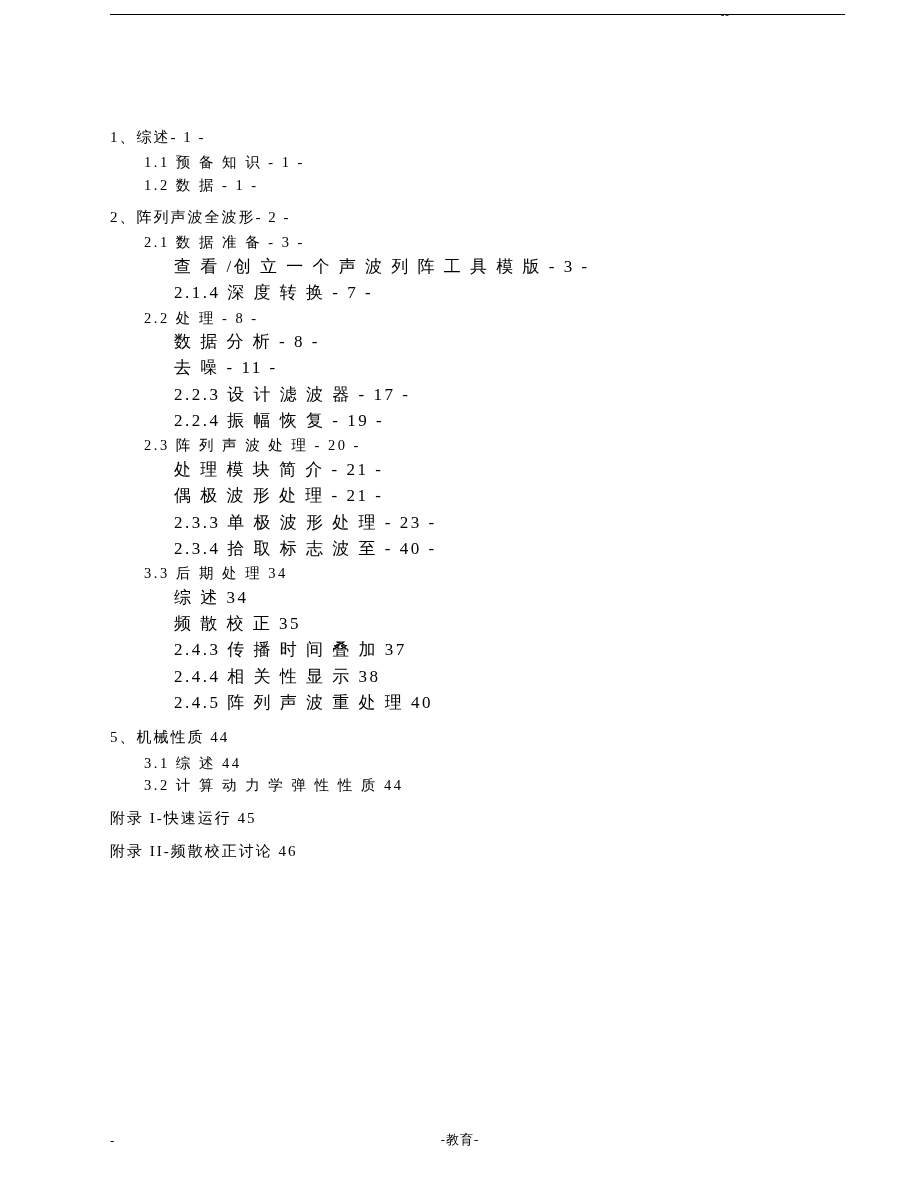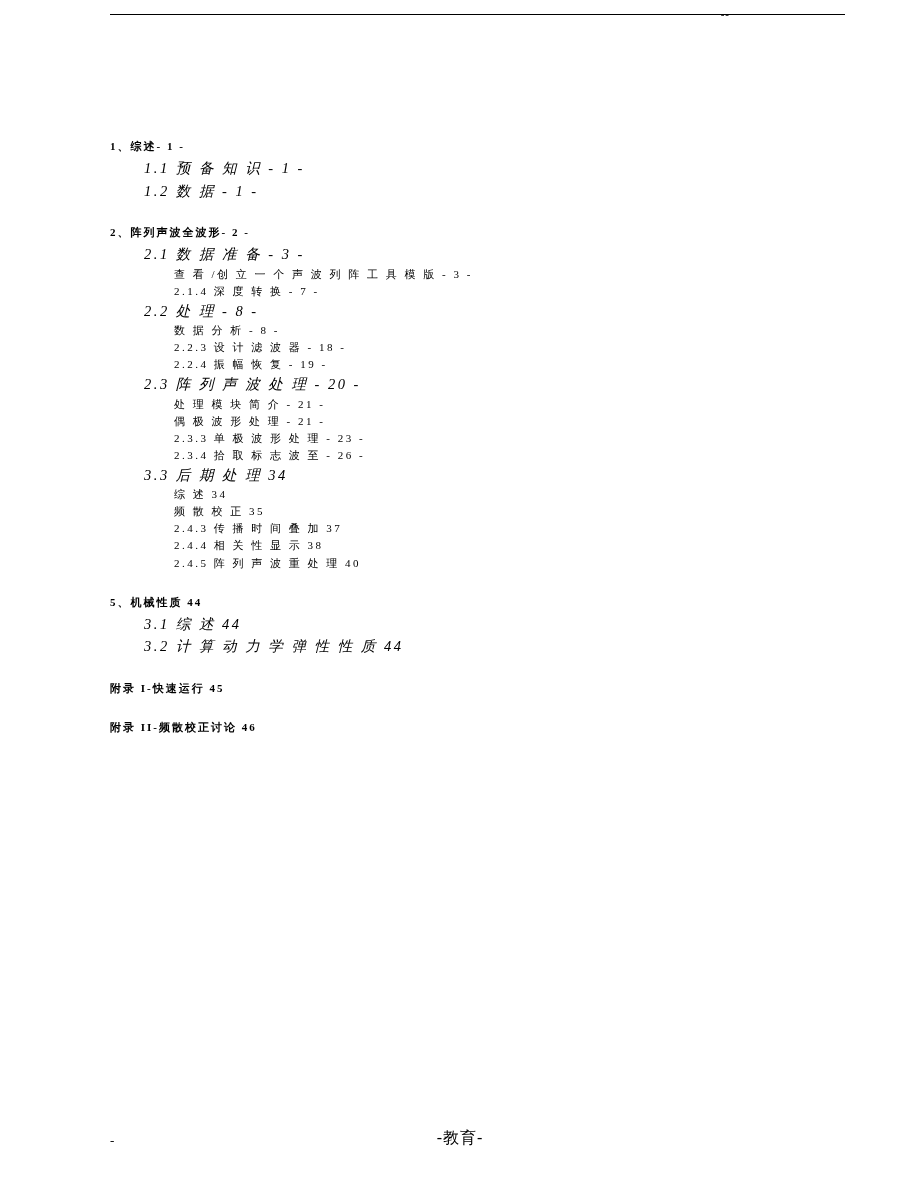--- a/index.html
+++ b/index.html
@@ -25,44 +25,43 @@
       right: 190px;
       font-size: 11px;
       letter-spacing: 1px;
     }
     .content {
       padding-top: 116px;
       font-size: 14.5px;
       line-height: 1.55;
     }
     .level1 {
-      font-weight: bold;
-      font-size: 11px;
+      font-weight: normal;
+      font-size: 15px;
       letter-spacing: 2px;
-      margin-top: 22px;
+      margin-top: 10px;
       margin-bottom: 2px;
     }
     .level2 {
       margin-left: 34px;
       letter-spacing: 2.5px;
       font-size: 14.5px;
-      font-style: italic;
     }
     .level3 {
       margin-left: 64px;
       letter-spacing: 2.5px;
-      font-size: 11px;
+      font-size: 17px;
     }
     .footer {
       position: absolute;
       bottom: 42px;
       left: 0;
       width: 920px;
       text-align: center;
-      font-size: 16px;
+      font-size: 13px;
       letter-spacing: 1px;
     }
     .footer-dash {
       position: absolute;
       bottom: 42px;
       left: 110px;
       font-size: 13px;
     }
   </style>
 </head>
@@ -76,27 +75,28 @@
   <div class="level1">1、综述- 1 -</div>
   <div class="level2">1.1 预 备 知 识 - 1 -</div>
   <div class="level2">1.2 数 据 - 1 -</div>
 
   <div class="level1">2、阵列声波全波形- 2 -</div>
   <div class="level2">2.1 数 据 准 备 - 3 -</div>
   <div class="level3">查 看 /创 立 一 个 声 波 列 阵 工 具 模 版 - 3 -</div>
   <div class="level3">2.1.4 深 度 转 换 - 7 -</div>
   <div class="level2">2.2  处 理 - 8 -</div>
   <div class="level3">数 据 分 析 - 8 -</div>
-  <div class="level3">2.2.3  设 计 滤 波 器 - 18 -</div>
+  <div class="level3">去 噪 - 11 -</div>
+  <div class="level3">2.2.3  设 计 滤 波 器 - 17 -</div>
   <div class="level3">2.2.4  振 幅 恢 复 - 19 -</div>
   <div class="level2">2.3 阵 列 声 波 处 理 - 20 -</div>
   <div class="level3">处 理 模 块 简 介 - 21 -</div>
   <div class="level3">偶 极 波 形 处 理 - 21 -</div>
   <div class="level3">2.3.3  单 极 波 形 处 理 - 23 -</div>
-  <div class="level3">2.3.4  拾 取 标 志 波 至 - 26 -</div>
+  <div class="level3">2.3.4  拾 取 标 志 波 至 - 40 -</div>
   <div class="level2">3.3 后 期 处 理 34</div>
   <div class="level3">综 述 34</div>
   <div class="level3">频 散 校 正 35</div>
   <div class="level3">2.4.3  传 播 时 间 叠 加 37</div>
   <div class="level3">2.4.4  相 关 性 显 示 38</div>
   <div class="level3">2.4.5  阵 列 声 波 重 处 理 40</div>
 
   <div class="level1">5、机械性质 44</div>
   <div class="level2">3.1 综 述 44</div>
   <div class="level2">3.2  计 算 动 力 学 弹 性 性 质 44</div>

